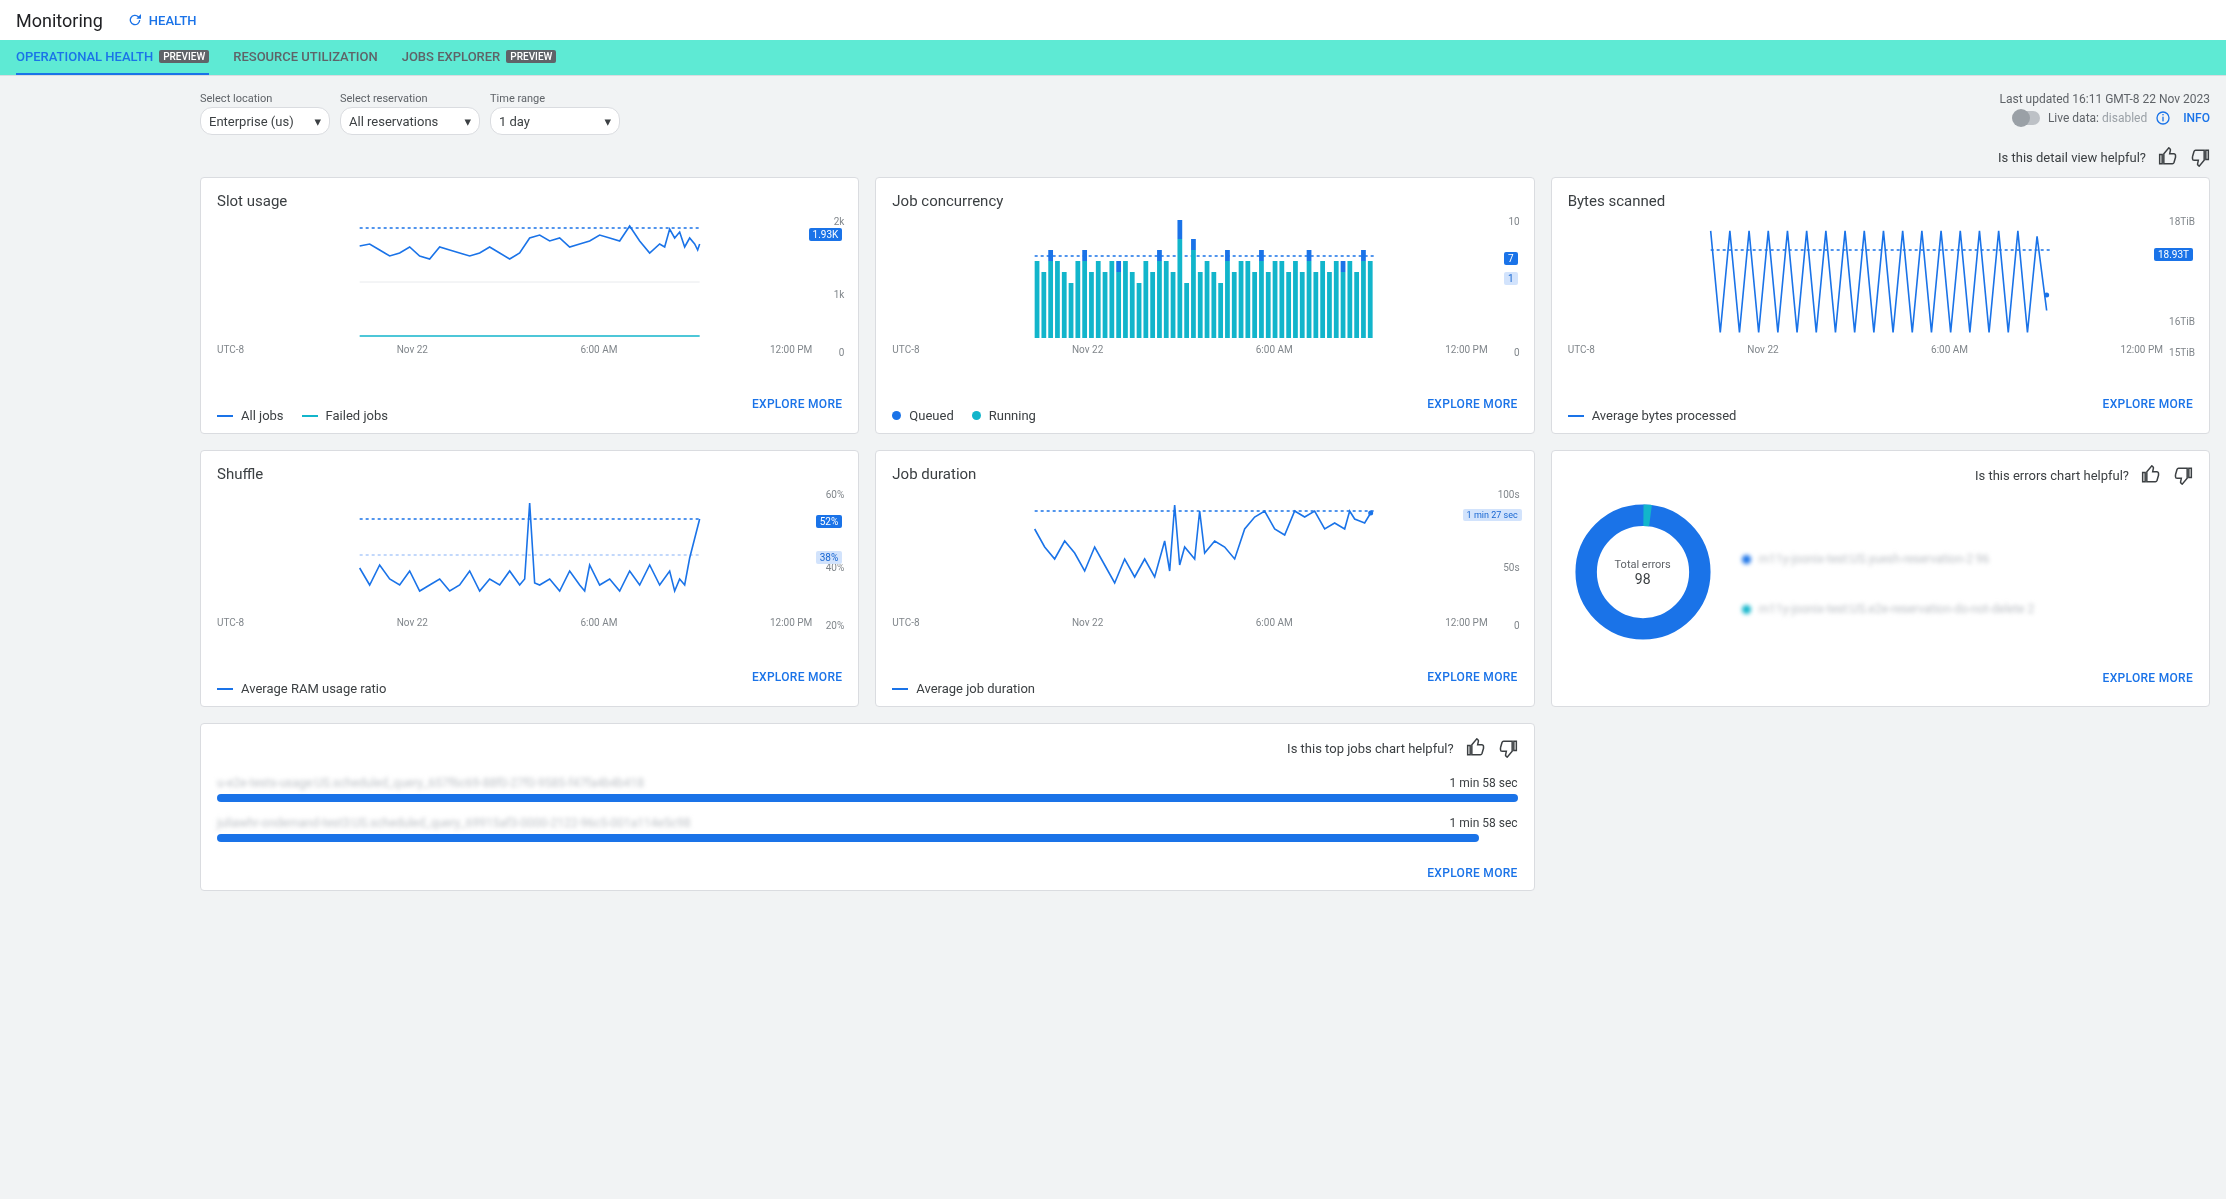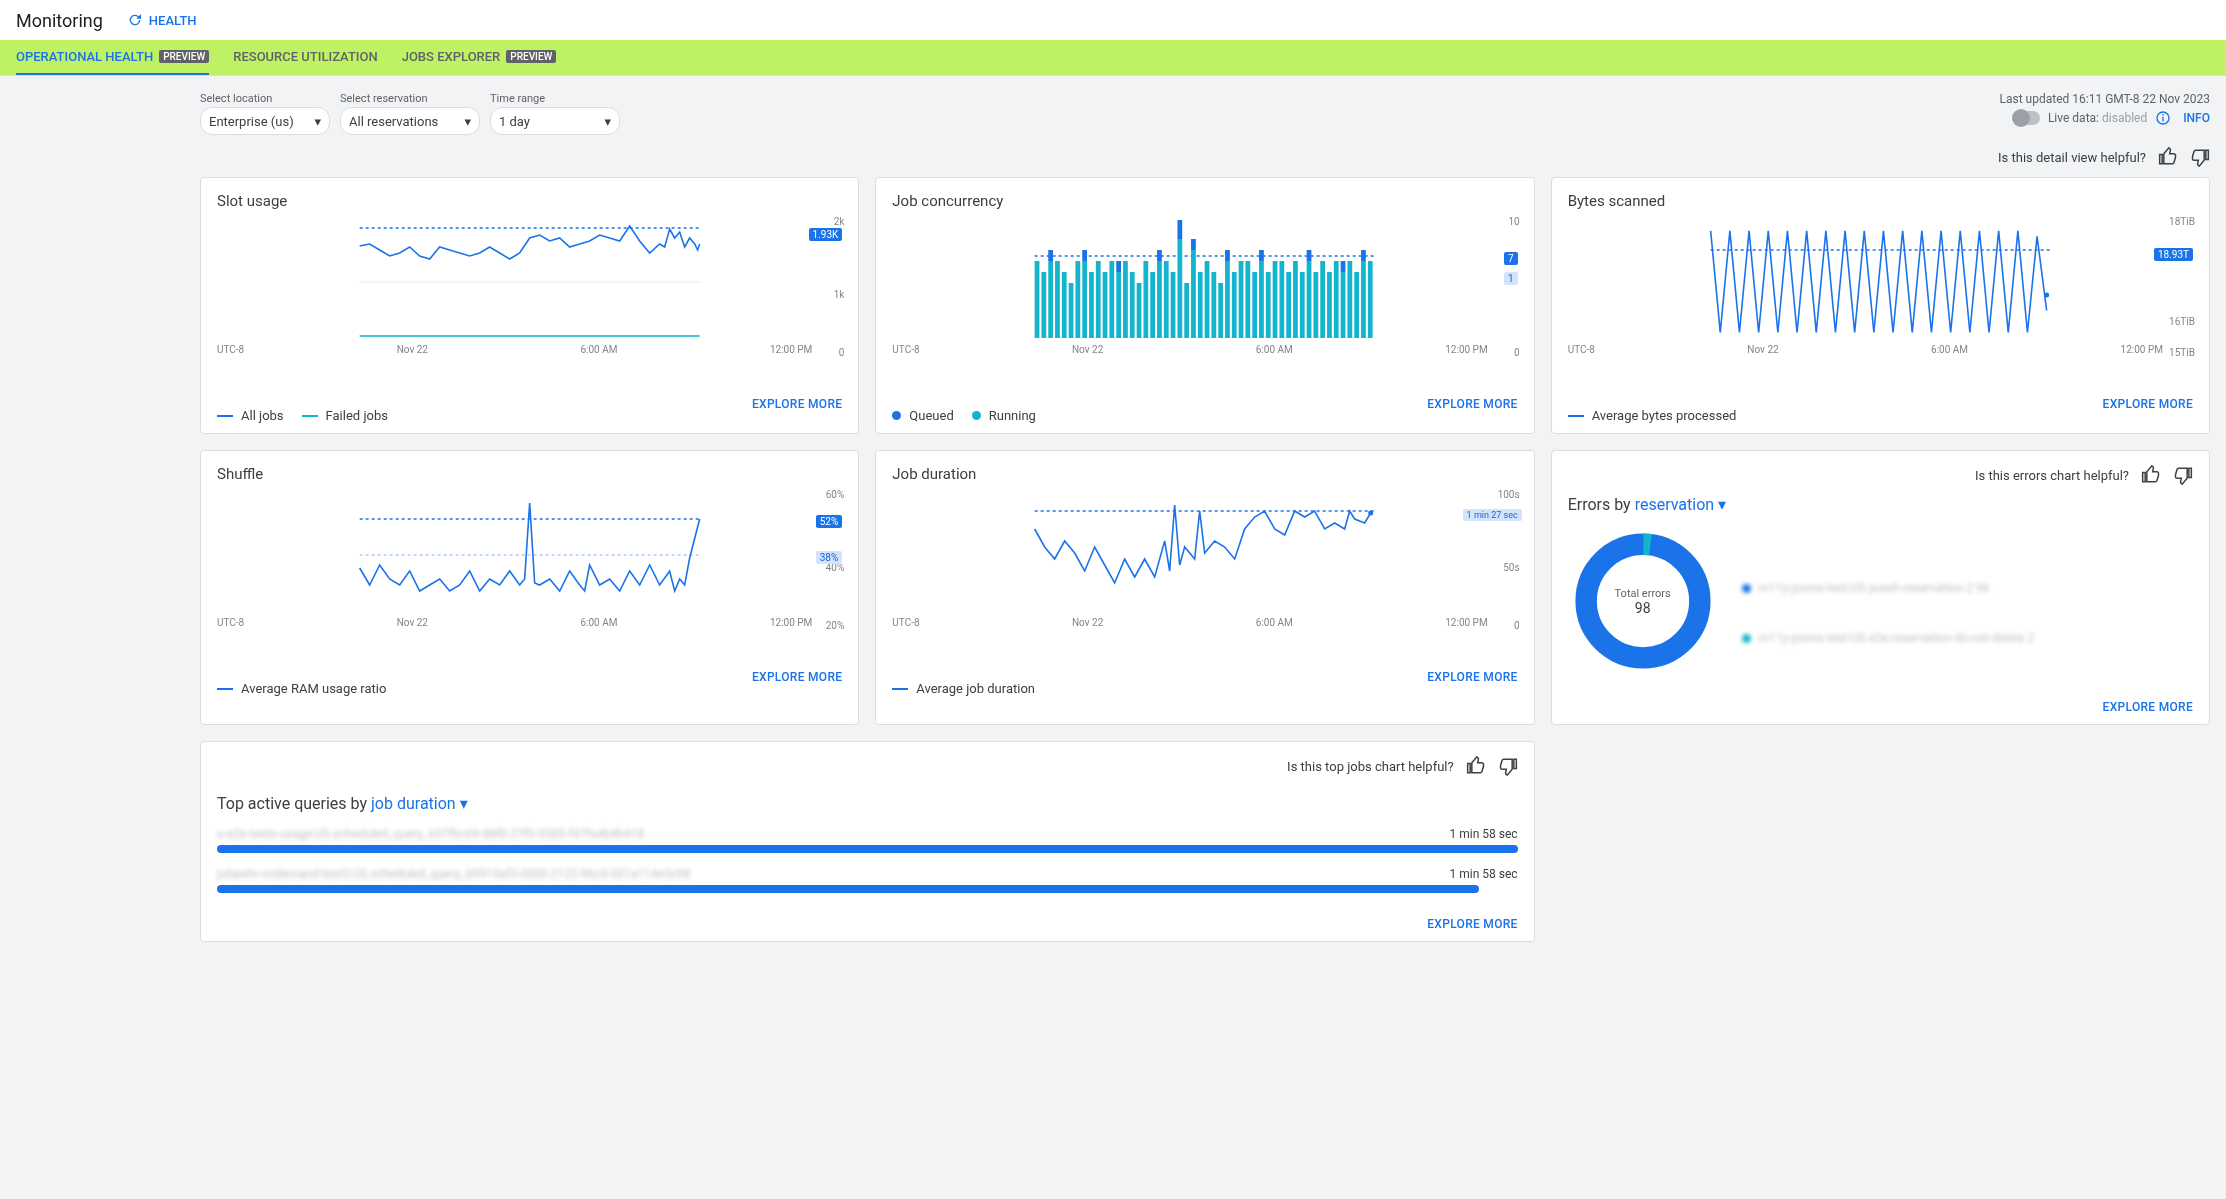--- a/index.html
+++ b/index.html
@@ -2,21 +2,21 @@
 <html><head>
 <meta charset="utf-8">
 <style>
   * { box-sizing: border-box; margin: 0; padding: 0; }
   body { font-family: Roboto, "Helvetica Neue", Arial, sans-serif; background: #f1f3f4; color: #3c4043; font-size: 13px; }
 
   .header { background: #fff; display: flex; align-items: center; padding: 8px 16px; height: 40px; }
   .header h1 { font-size: 18px; font-weight: 400; color: #202124; margin-right: 24px; }
   .refresh { color: #1a73e8; font-weight: 500; font-size: 13px; display: inline-flex; align-items: center; gap: 6px; cursor: pointer; }
 
-  .tabs { background: #bef264; border-bottom: 1px solid #dadce0; display: flex; gap: 24px; padding: 0 16px; height: 36px; align-items: center; }
+  .tabs { background: #5eead4; border-bottom: 1px solid #dadce0; display: flex; gap: 24px; padding: 0 16px; height: 36px; align-items: center; }
   .tab { color: #5f6368; font-size: 13px; font-weight: 500; display: flex; align-items: center; gap: 6px; height: 100%; border-bottom: 2px solid transparent; cursor: pointer; }
   .tab.active { color: #1a73e8; border-bottom-color: #1a73e8; }
   .badge { background: #5f6368; color: #fff; font-size: 10px; padding: 1px 4px; border-radius: 2px; font-weight: 500; }
 
   .content { padding: 16px 16px 16px 200px; }
   .filters-row { display: flex; align-items: flex-start; margin-bottom: 12px; }
   .selects { display: flex; gap: 10px; }
   .select-wrap { display: flex; flex-direction: column; font-size: 11px; color: #5f6368; }
   .select-wrap .sel { border: 1px solid #dadce0; border-radius: 12px; background: #fff; min-width: 130px; height: 28px; display: flex; align-items: center; justify-content: space-between; padding: 0 8px; font-size: 13px; color: #3c4043; margin-top: 2px; cursor: pointer; }
   .right-info { margin-left: auto; text-align: right; font-size: 12px; color: #5f6368; }
@@ -376,21 +376,20 @@
         <span>Is this errors chart helpful?</span>
         <span class="thumbs">
           <svg class="ic icon-btn" viewBox="0 0 24 24">
               <path fill="none" stroke="currentColor" stroke-width="1.8" d="M2 20h3V9H2v11zm19-10c0-1.1-.9-2-2-2h-5l.9-4.3c.1-.5-.1-1-.4-1.4L13 1 7 8v12h10.3c.9 0 1.6-.6 1.9-1.4l1.8-6.3c.1-.3.1-.6 0-.9V10z"></path>
             </svg>
           <svg class="ic icon-btn" viewBox="0 0 24 24">
               <path fill="none" stroke="currentColor" stroke-width="1.8" d="M22 4h-3v11h3V4zM3 14c0 1.1.9 2 2 2h5l-.9 4.3c-.1.5.1 1 .4 1.4L11 23l6-7V4H6.7c-.9 0-1.6.6-1.9 1.4L3 11.7c-.1.3-.1.6 0 .9V14z"></path>
             </svg>
         </span>
       </div>
-      <div class="errors-title"><span>Errors by </span><span class="dd-link"><span>reservation</span> <span>▾</span></span></div>
       <div class="errors-body">
         <div class="donut-wrap">
           <svg viewBox="0 0 42 42" width="150" height="150">
             <circle cx="21" cy="21" r="15.915" fill="none" stroke="#1a73e8" stroke-width="6"></circle>
             <circle cx="21" cy="21" r="15.915" fill="none" stroke="#12b5cb" stroke-width="6" stroke-dasharray="2 98" stroke-dashoffset="25"></circle>
           </svg>
           <div class="donut-center">
             <span>Total errors</span>
             <span class="num">98</span>
           </div>
@@ -416,21 +415,20 @@
         <span>Is this top jobs chart helpful?</span>
         <span class="thumbs">
           <svg class="ic icon-btn" viewBox="0 0 24 24">
               <path fill="none" stroke="currentColor" stroke-width="1.8" d="M2 20h3V9H2v11zm19-10c0-1.1-.9-2-2-2h-5l.9-4.3c.1-.5-.1-1-.4-1.4L13 1 7 8v12h10.3c.9 0 1.6-.6 1.9-1.4l1.8-6.3c.1-.3.1-.6 0-.9V10z"></path>
             </svg>
           <svg class="ic icon-btn" viewBox="0 0 24 24">
               <path fill="none" stroke="currentColor" stroke-width="1.8" d="M22 4h-3v11h3V4zM3 14c0 1.1.9 2 2 2h5l-.9 4.3c-.1.5.1 1 .4 1.4L11 23l6-7V4H6.7c-.9 0-1.6.6-1.9 1.4L3 11.7c-.1.3-.1.6 0 .9V14z"></path>
             </svg>
         </span>
       </div>
-      <div class="tq-title"><span>Top active queries by </span><span class="dd-link"><span>job duration</span> <span>▾</span></span></div>
 
       <div class="bar-row">
         <div class="bar-head">
             <span class="name">u-e2e-tests-usage:US.scheduled_query_657f6c69-88f0-27f0-9585-f47fa4b4b418</span>
             <span class="dur">1 min 58 sec</span>
           </div>
         <div class="hbar" style="width:100%"></div>
       </div>
       <div class="bar-row">
         <div class="bar-head">

